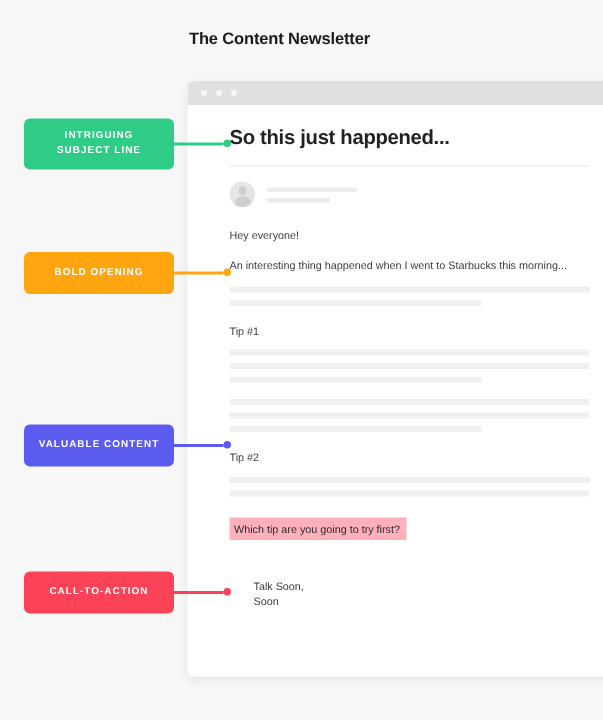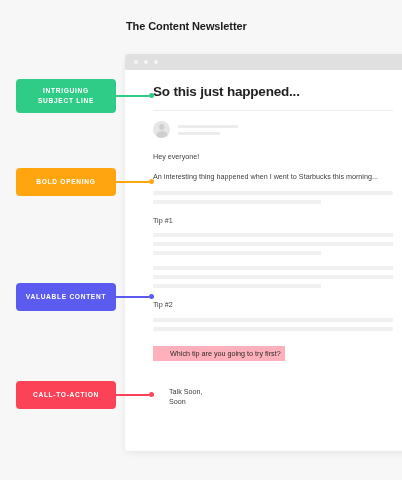--- a/index.html
+++ b/index.html
@@ -151,21 +151,21 @@
   .skeleton-line.full  { width: 100%; }
   .skeleton-line.short { width: 70%; }
   .skeleton-line:last-child { margin-bottom: 0; }
 
   
   #cta-highlight {
     display: inline-block;
     background: #ffb0bb;
     color: #2b2b2b;
     font-size: 7.2px;
-    padding: 3px 4px 3px 17px;
+    padding: 3px 4px 3px 3px;
     margin: 2px 0 10px 0;
     line-height: 1.3;
   }
 
   
   .annotation {
     position: absolute;
     display: flex;
     align-items: center;
   }

